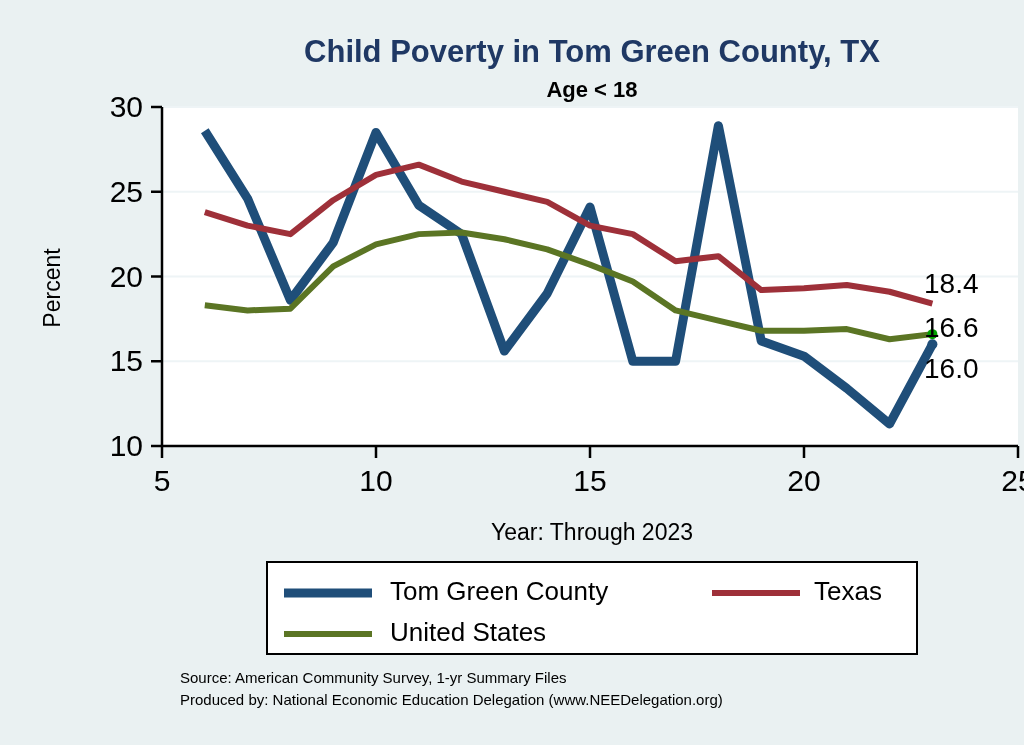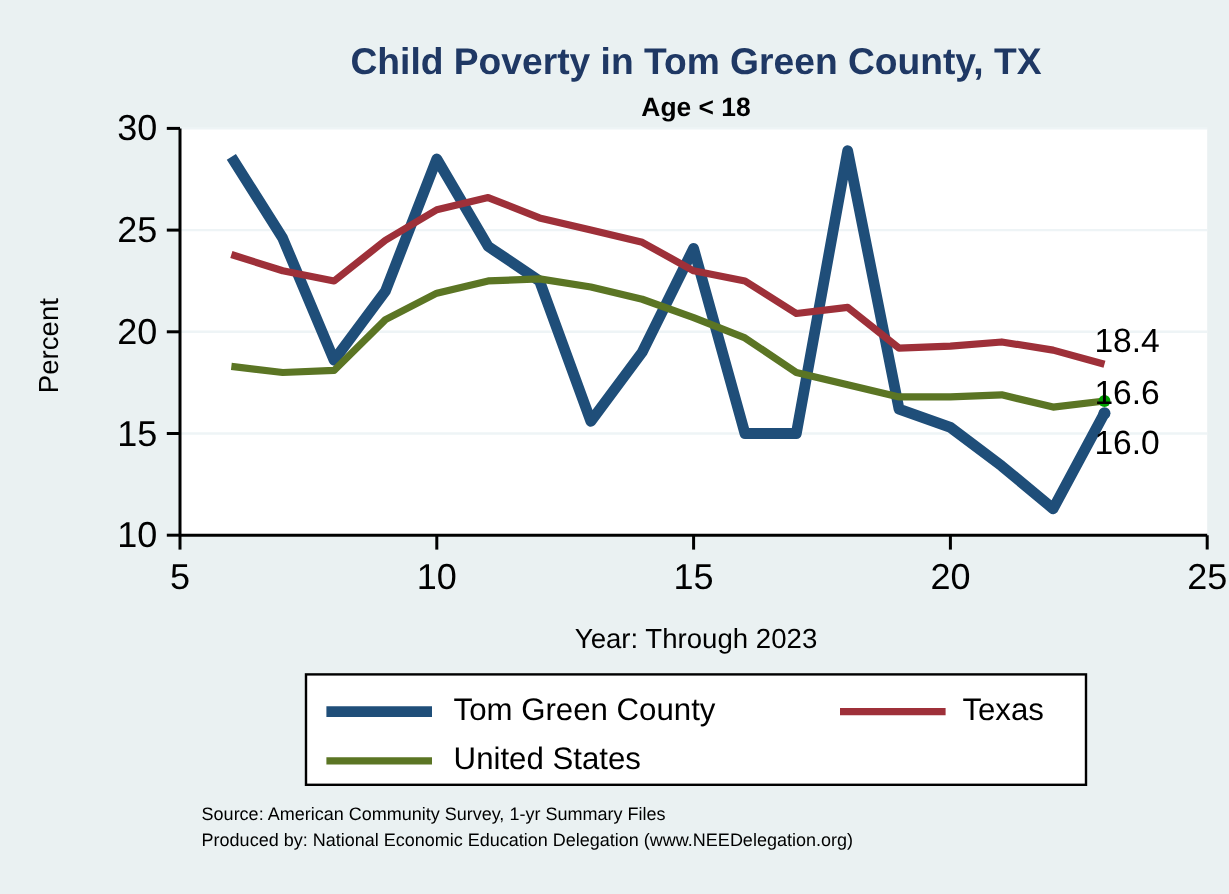--- a/index.html
+++ b/index.html
@@ -10,20 +10,21 @@
     width: 1024px;
     height: 745px;
     background: #eaf1f2;
     font-family: "Liberation Sans", sans-serif;
     overflow: hidden;
     position: relative;
   }
   #chart-root {
     position: absolute;
     inset: 0;
+    padding-left: 12px;
   }
   .svg-chart {
     display: block;
     width: 1024px;
     height: 745px;
   }
   text {
     font-family: "Liberation Sans", sans-serif;
     fill: #000000;
   }

